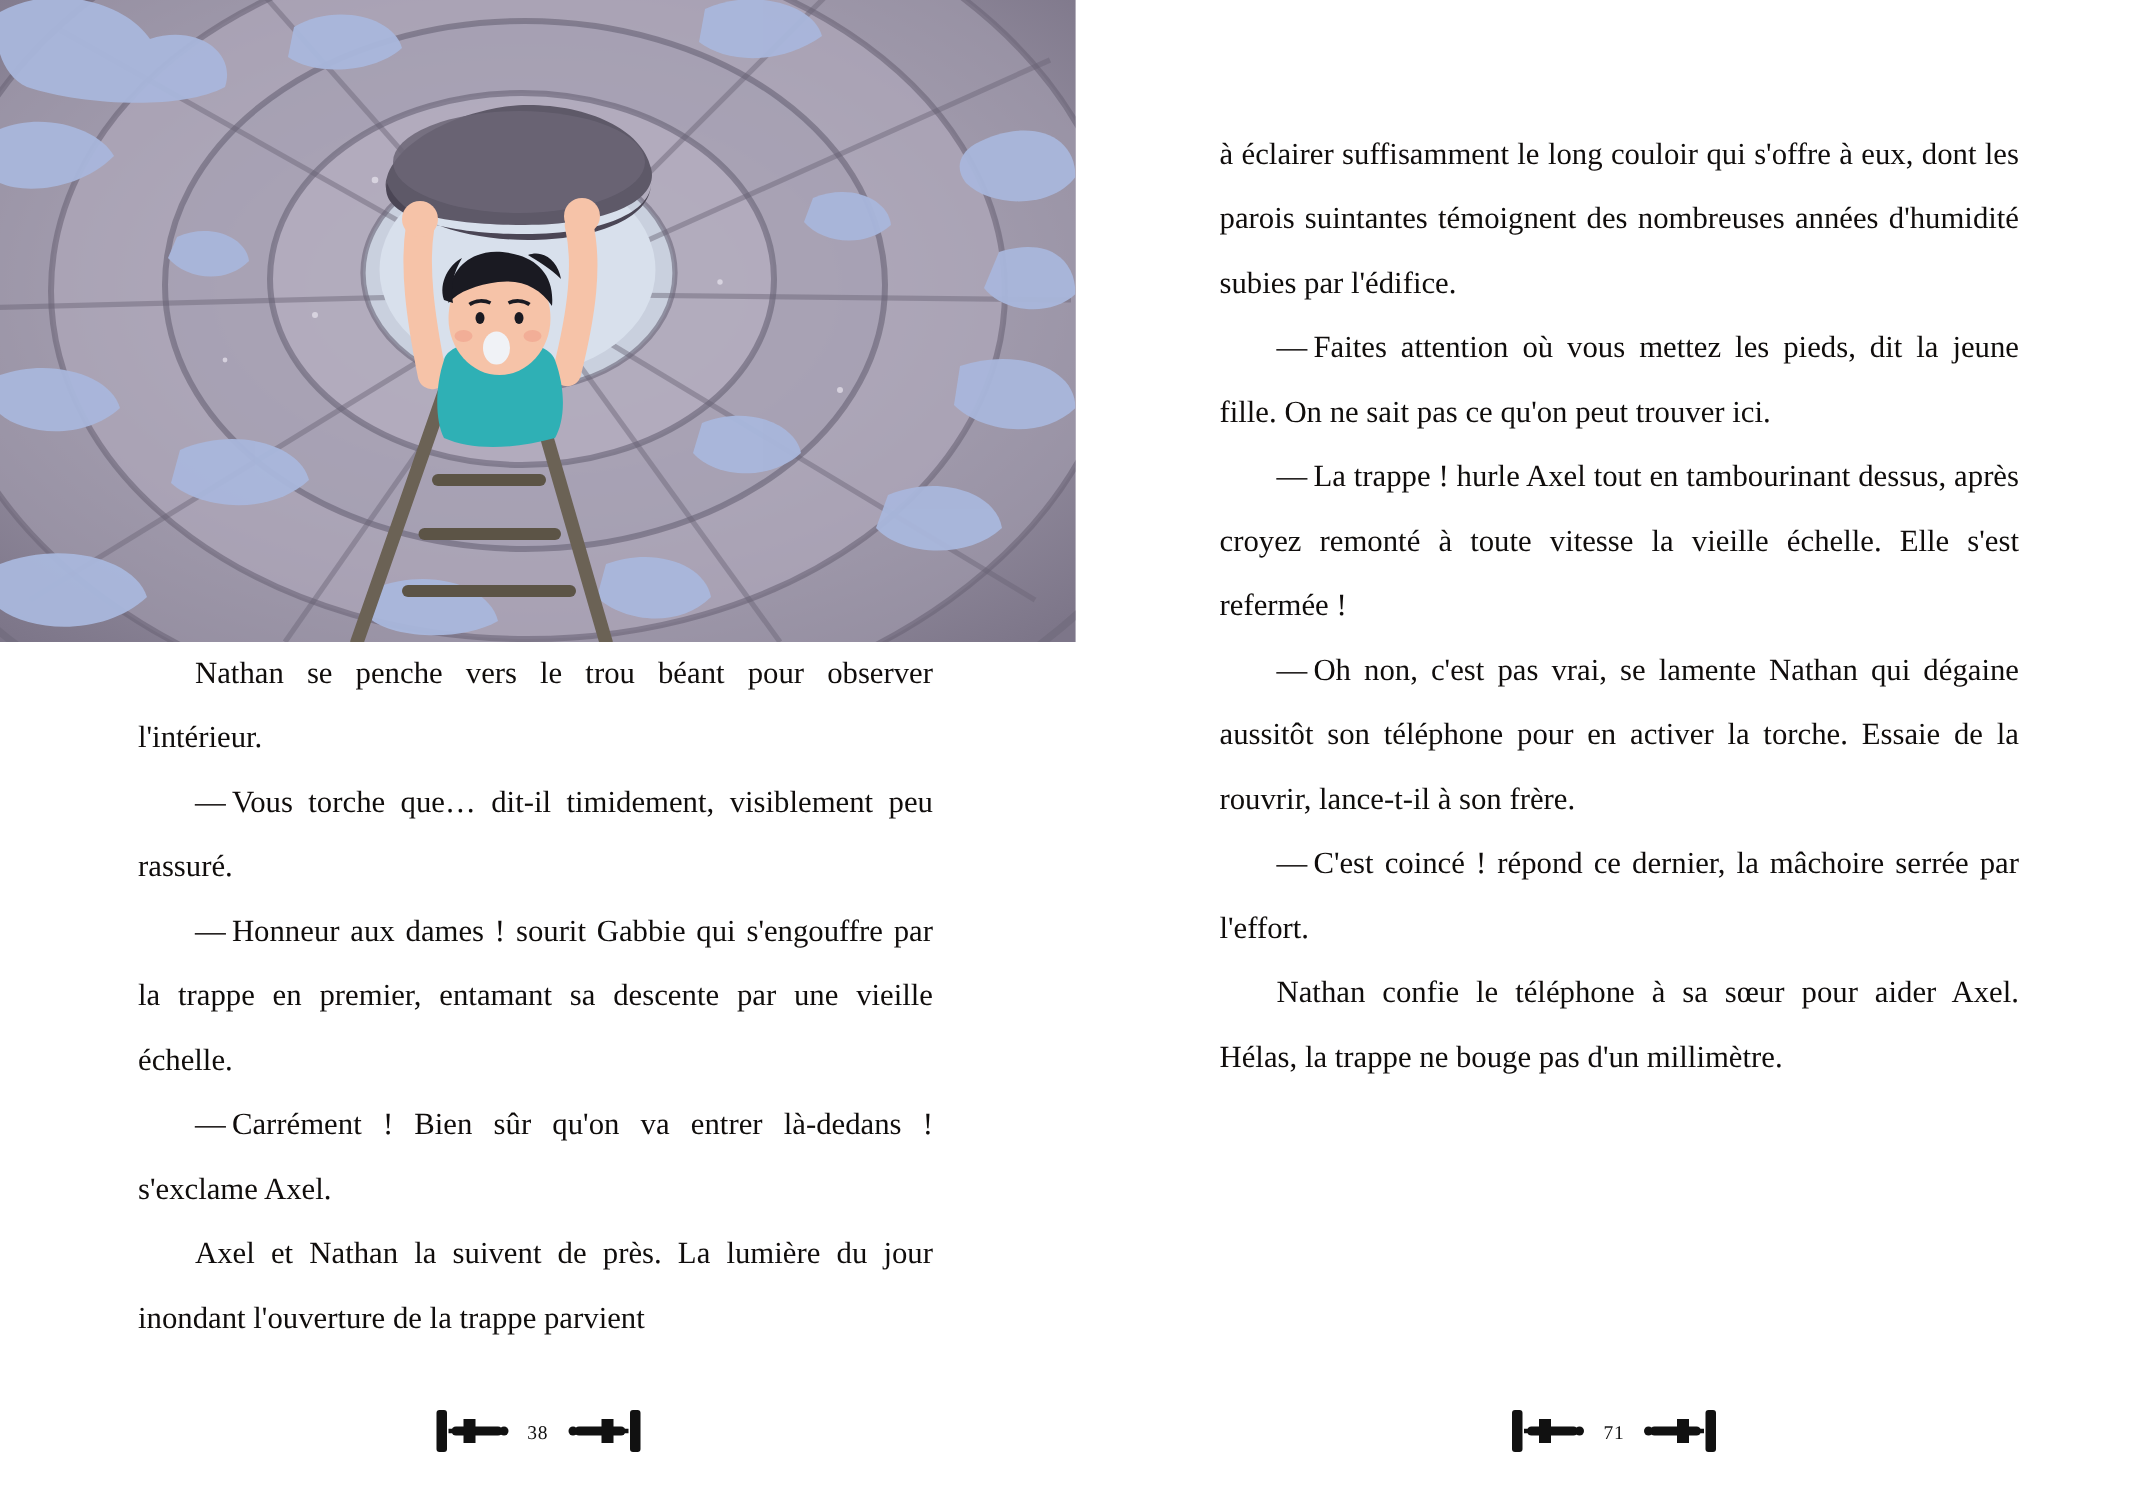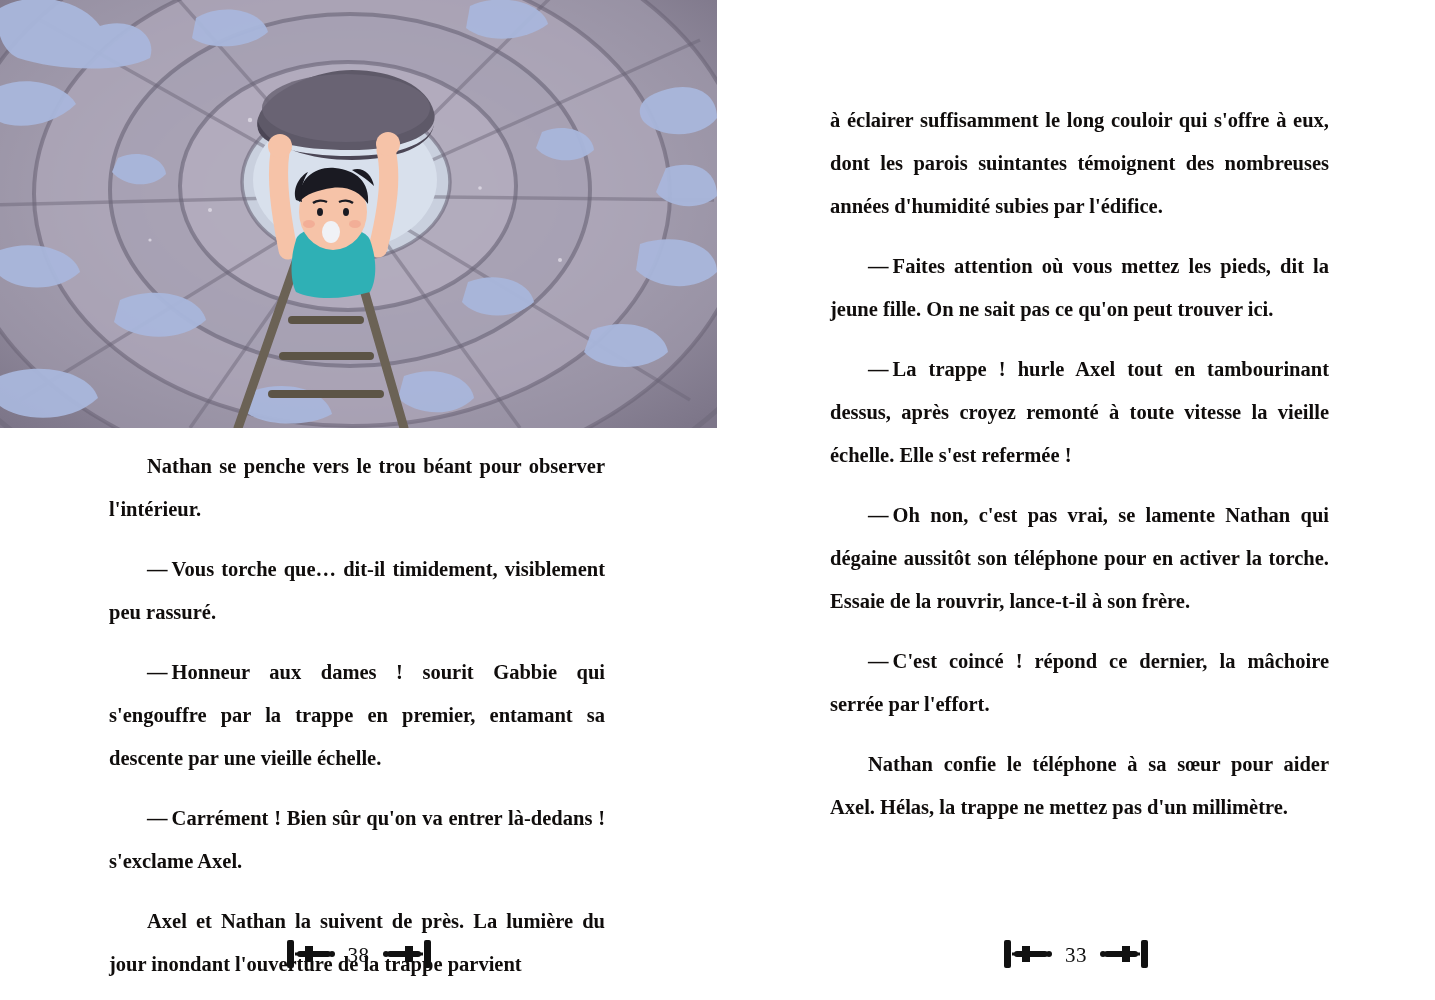--- a/index.html
+++ b/index.html
@@ -48,35 +48,35 @@
   .page-left .text-col {
     left: 92px;
     top: 428px;
     width: 530px;
   }
   .page-right .text-col {
     left: 96px;
     top: 82px;
     width: 533px;
   }
-  .para { margin: 17px; font-weight: bold; }
+  .para { margin: 0; }
   .para.indent { text-indent: 38px; }
 
   
   .folio {
     position: absolute;
     bottom: 26px;
     width: 100%;
     display: flex;
     justify-content: center;
     align-items: center;
     gap: 0px;
   }
   .folio-num {
-    font-size: 21px;
+    font-size: 13px;
     letter-spacing: 0.5px;
     color: #111;
     padding: 0 9px;
     position: relative;
     top: 1px;
   }
   .plane-svg { display: block; }
   .plane-right { transform: scaleX(-1); }
 </style>
 </head>
@@ -239,34 +239,34 @@
     </div>
   </div>
 
   <div class="page page-right">
     <div class="text-col">
       <p class="para">à éclairer suffisamment le long couloir qui s'offre à eux, dont les parois suintantes témoignent des nombreuses années d'humidité subies par l'édifice.</p>
       <p class="para indent">— Faites attention où vous mettez les pieds, dit la jeune fille. On ne sait pas ce qu'on peut trouver ici.</p>
       <p class="para indent">— La trappe ! hurle Axel tout en tambourinant dessus, après croyez remonté à toute vitesse la vieille échelle. Elle s'est refermée !</p>
       <p class="para indent">— Oh non, c'est pas vrai, se lamente Nathan qui dégaine aussitôt son téléphone pour en activer la torche. Essaie de la rouvrir, lance-t-il à son frère.</p>
       <p class="para indent">— C'est coincé ! répond ce dernier, la mâchoire serrée par l'effort.</p>
-      <p class="para indent">Nathan confie le téléphone à sa sœur pour aider Axel. Hélas, la trappe ne mettez pas d'un millimètre.</p>
+      <p class="para indent">Nathan confie le téléphone à sa sœur pour aider Axel. Hélas, la trappe ne bouge pas d'un millimètre.</p>
     </div>
 
     <div class="folio">
       <svg class="plane-svg" width="56" height="40" viewBox="0 0 56 40" xmlns="http://www.w3.org/2000/svg">
         <g fill="#111111">
           <rect x="4" y="6" width="7" height="28" rx="2"></rect>
           <rect x="14" y="17" width="34" height="6" rx="3"></rect>
           <path d="M22 12 L30 12 L30 28 L22 28 Z"></path>
           <circle cx="49" cy="20" r="3"></circle>
           <rect x="12" y="18.5" width="3" height="3"></rect>
         </g>
       </svg>
-      <span class="folio-num">33</span>
+      <span class="folio-num">71</span>
       <svg class="plane-svg plane-right" width="56" height="40" viewBox="0 0 56 40" xmlns="http://www.w3.org/2000/svg">
         <g fill="#111111">
           <rect x="4" y="6" width="7" height="28" rx="2"></rect>
           <rect x="14" y="17" width="34" height="6" rx="3"></rect>
           <path d="M22 12 L30 12 L30 28 L22 28 Z"></path>
           <circle cx="49" cy="20" r="3"></circle>
           <rect x="12" y="18.5" width="3" height="3"></rect>
         </g>
       </svg>
     </div>

